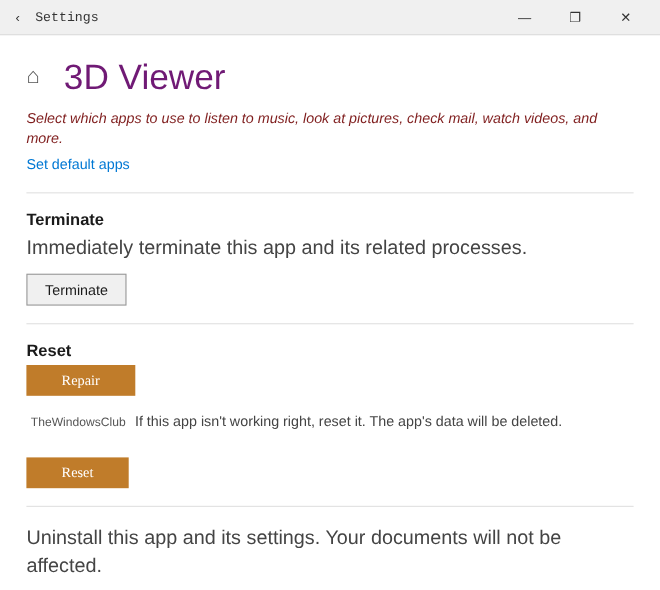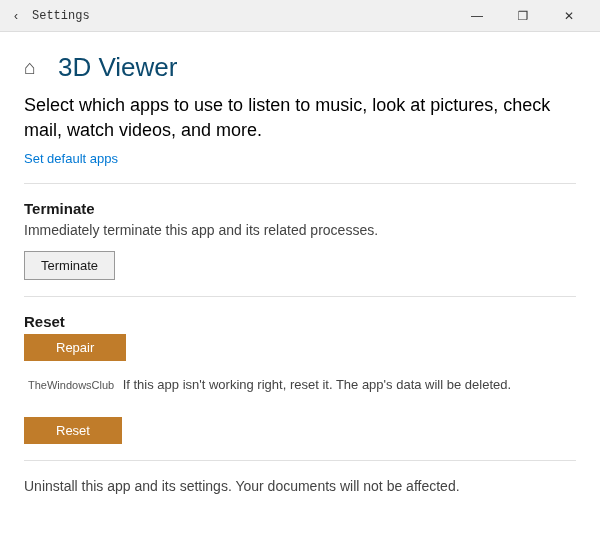--- a/index.html
+++ b/index.html
@@ -77,30 +77,31 @@
       margin-bottom: 10px;
     }
 
     .home-icon {
       width: 24px;
       height: 24px;
       color: #666;
     }
 
     .page-title {
-      font-size: 26px;
+      font-size: 32px;
       font-weight: 300;
-      color: #0c4a6e;
+      color: #701a75;
     }
 
     .page-description {
-      font-size: 18px;
-      color: #000000;
+      font-size: 13px;
+      color: #7f1d1d;
       margin-bottom: 6px;
       line-height: 1.4;
+      font-style: italic;
     }
 
     .set-default-link {
       color: #0078d4;
       font-size: 13px;
       cursor: pointer;
       text-decoration: none;
       display: inline-block;
     }
 
@@ -111,41 +112,41 @@
     }
 
     .section-title {
       font-size: 15px;
       font-weight: 600;
       color: #1a1a1a;
       margin-bottom: 4px;
     }
 
     .section-description {
-      font-size: 14px;
+      font-size: 18px;
       color: #444;
       margin-bottom: 10px;
       line-height: 1.4;
     }
 
     .btn-default {
       padding: 6px 16px;
       font-size: 13px;
       font-family: 'Segoe UI', sans-serif;
       cursor: pointer;
       border: 1px solid #999;
       background: #f0f0f0;
       color: #1a1a1a;
       min-width: 70px;
     }
 
     .btn-accent {
       padding: 6px 32px;
       font-size: 13px;
-      font-family: Liberation Sans, sans-serif;
+      font-family: Liberation Serif, serif;
       cursor: pointer;
       border: none;
       background: #c07c2a;
       color: #fff;
       min-width: 70px;
     }
 
     .watermark {
       position: relative;
       font-size: 11px;

